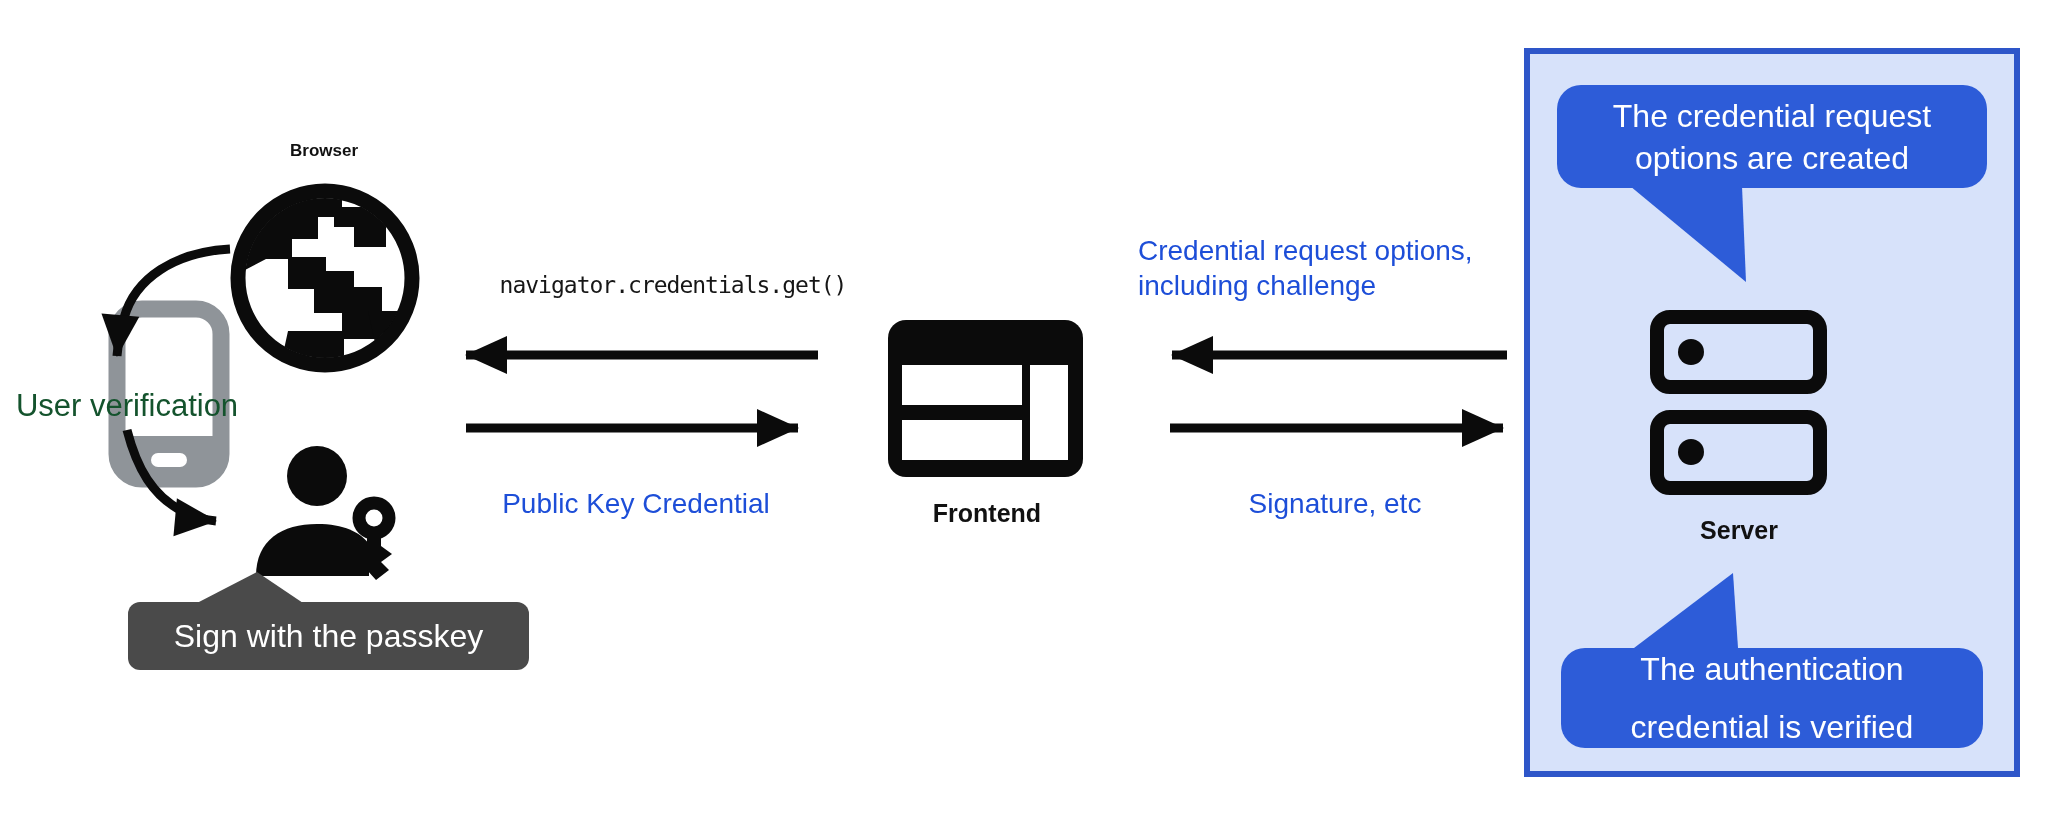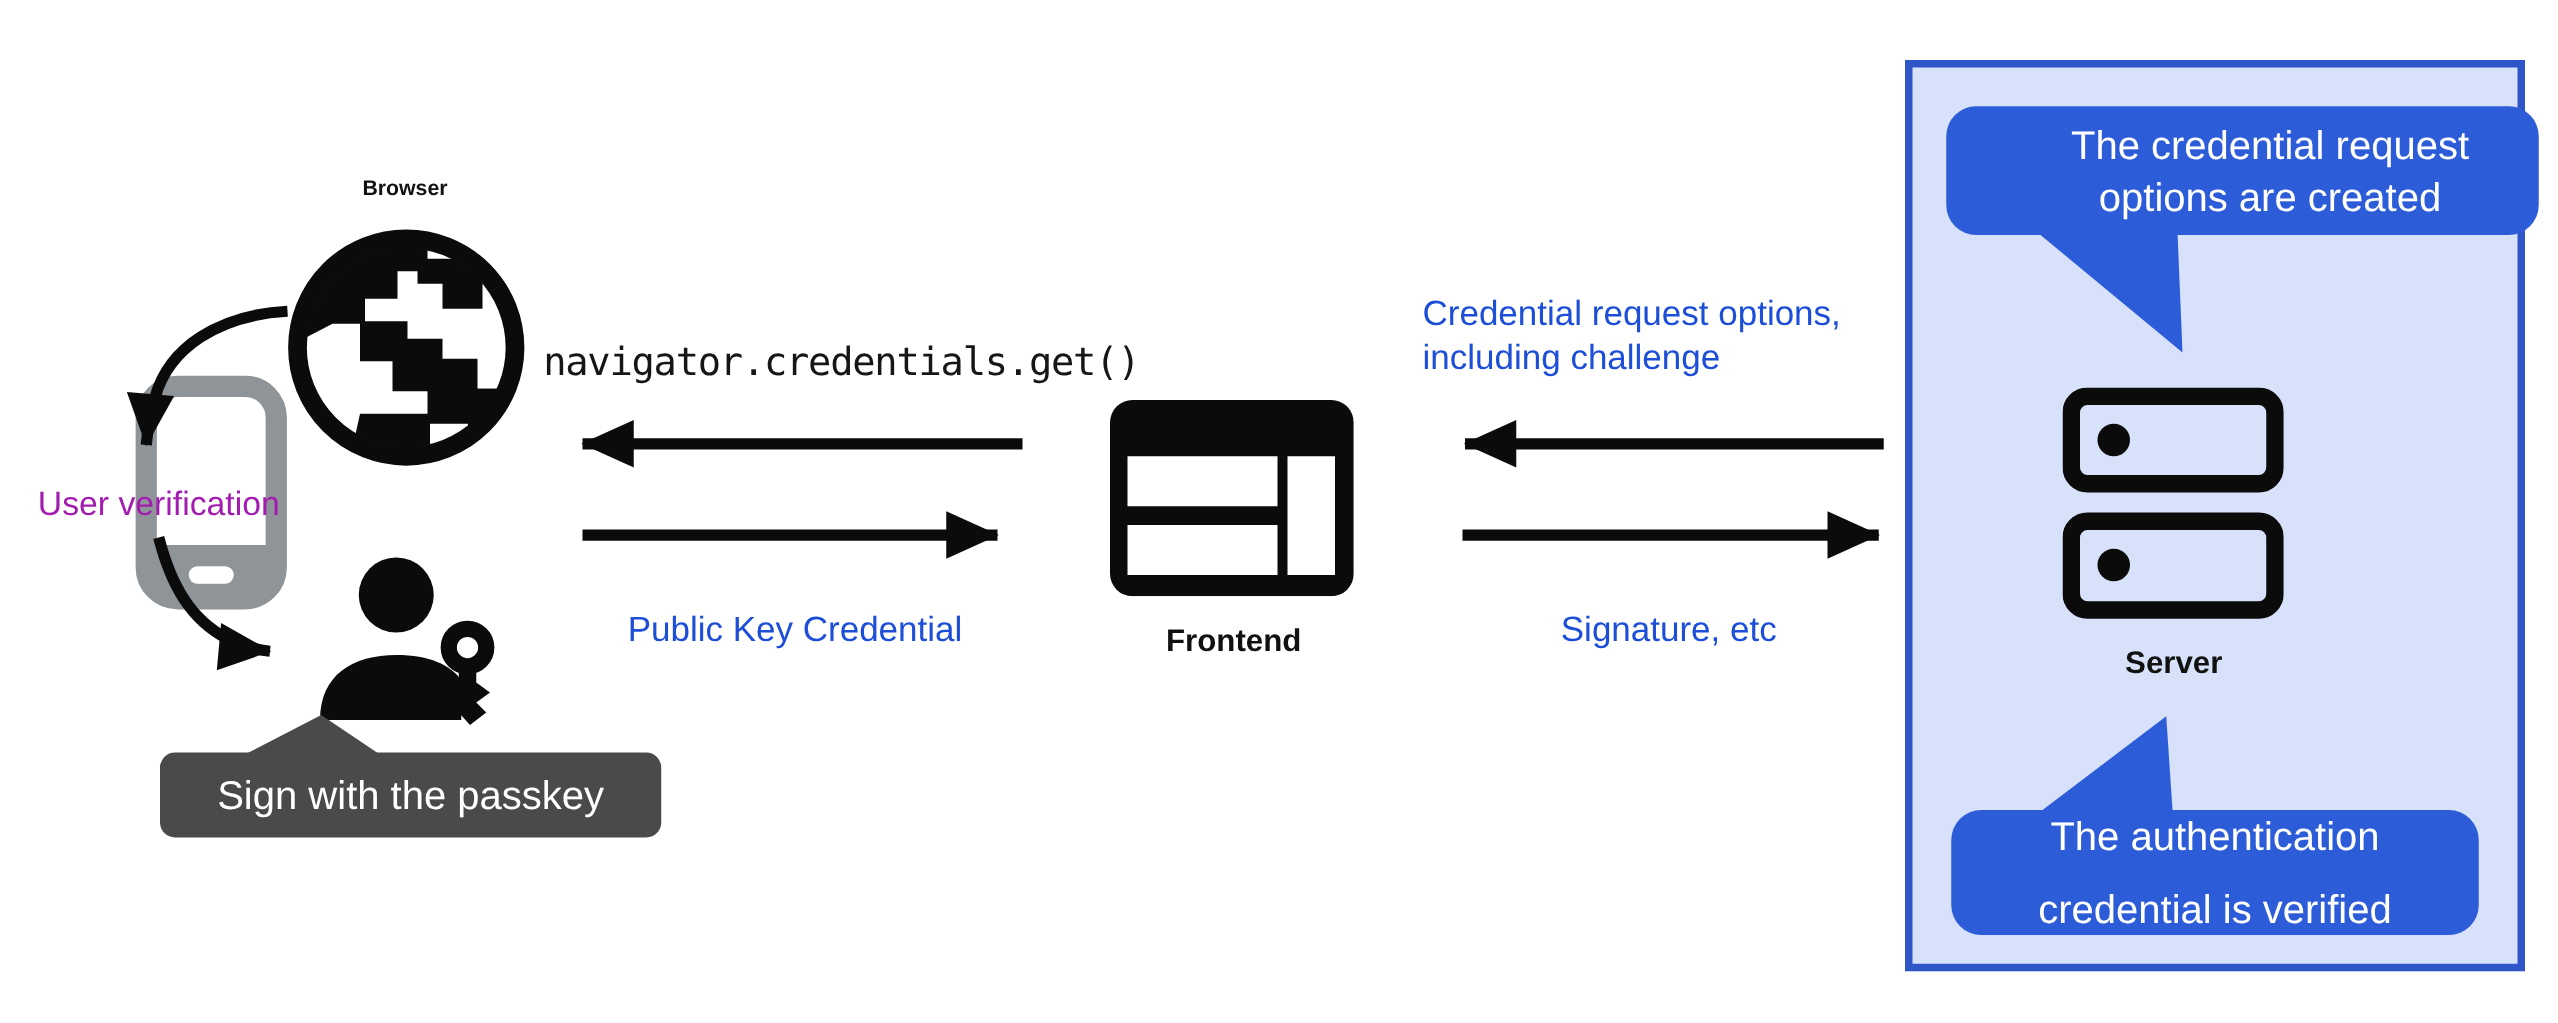--- a/index.html
+++ b/index.html
@@ -5,45 +5,45 @@
   html,body{margin:0;padding:0;background:#ffffff;}
   .stage{
     position:relative;width:2046px;height:818px;background:#ffffff;
     font-family:"Liberation Sans", sans-serif;color:#1f1f1f;overflow:hidden;
   }
   .abs{position:absolute;}
   .lbl{position:absolute;text-align:center;line-height:1.25;}
   .bold{font-weight:700;color:#111111;}
   .plain{font-size:28px;color:#1d4ed8;}
   .code{
-    font-family:"DejaVu Sans Mono", monospace;font-size:31px;color:#161616;
+    font-family:"DejaVu Sans Mono", monospace;font-size:23px;color:#161616;
     letter-spacing:-1px;text-align:center;
   }
-  .left-note{font-size:27px;color:#a21caf;}
+  .left-note{font-size:31px;color:#14532d;}
   .name-lbl{font-size:25px;}
   .tooltip{
     position:absolute;left:128px;top:602px;width:401px;height:68px;
     background:#4a4a4a;border-radius:12px;display:flex;align-items:center;
     justify-content:center;color:#ffffff;font-size:32px;font-weight:400;
   }
   .tooltip-tail{
     position:absolute;left:197px;top:572px;width:0;height:0;
     border-left:60px solid transparent;border-right:46px solid transparent;
     border-bottom:31px solid #4a4a4a;
   }
   .panel{
     position:absolute;left:1524px;top:48px;width:496px;height:729px;
     box-sizing:border-box;background:#d7e2fa;border:6px solid #2e56c9;
   }
   .bubble{
     position:absolute;background:#2d5cd8;border-radius:24px;color:#ffffff;
     display:flex;flex-direction:column;align-items:center;justify-content:center;
     font-size:32px;line-height:42px;text-align:center;
   }
-  .bubble-top{left:1557px;top:85px;width:430px;height:103px;padding-left:44px;}
+  .bubble-top{left:1557px;top:85px;width:430px;height:103px;}
   .bubble-bottom{left:1561px;top:648px;width:422px;height:100px;justify-content:space-between;}
   svg{display:block;}
   .overlay{position:absolute;left:0;top:0;pointer-events:none;}
 </style>
 </head>
 <body>
 
 <div class="stage">
 
   <div class="panel"></div>

